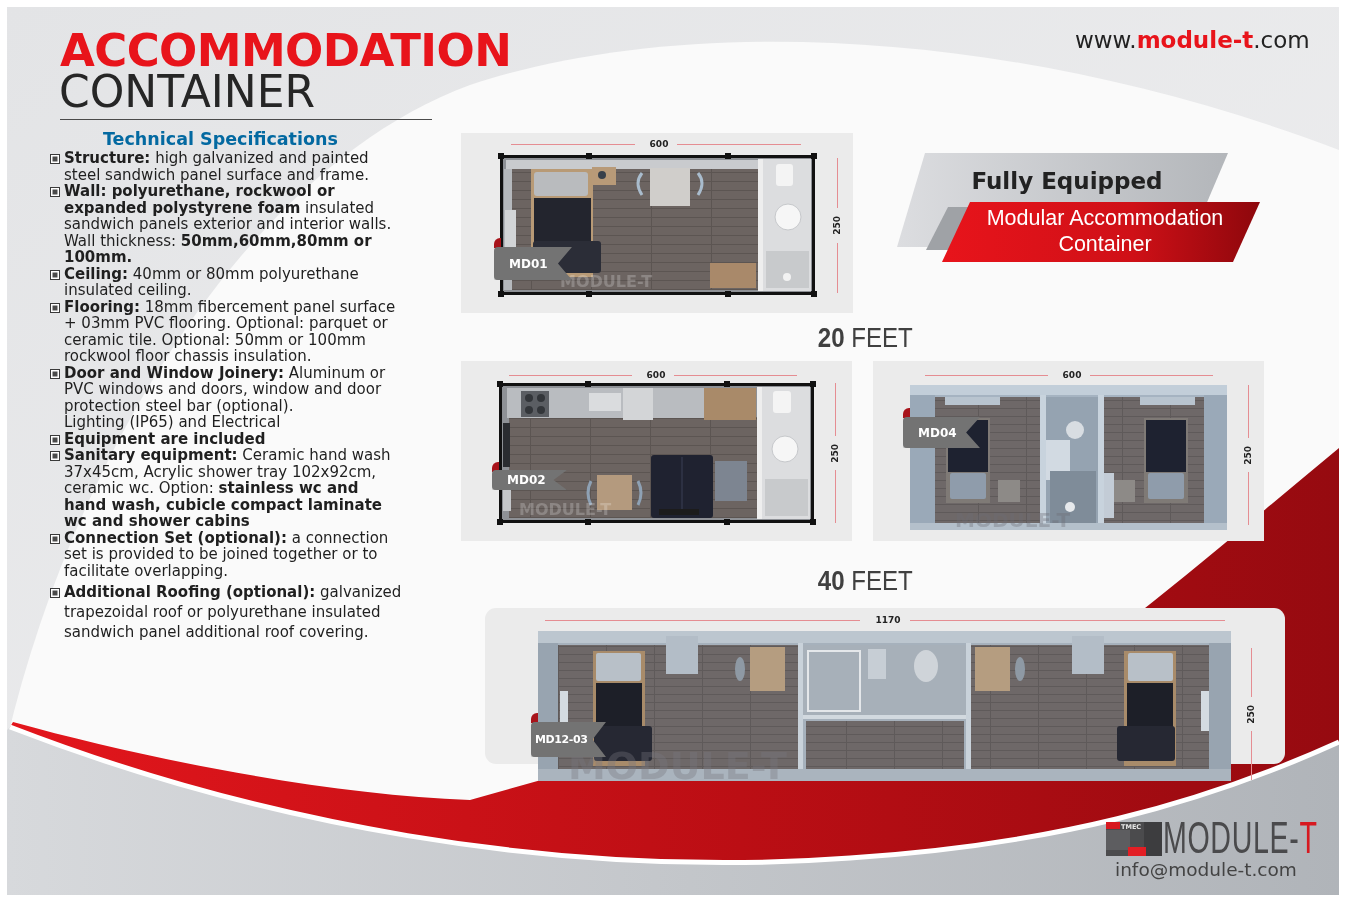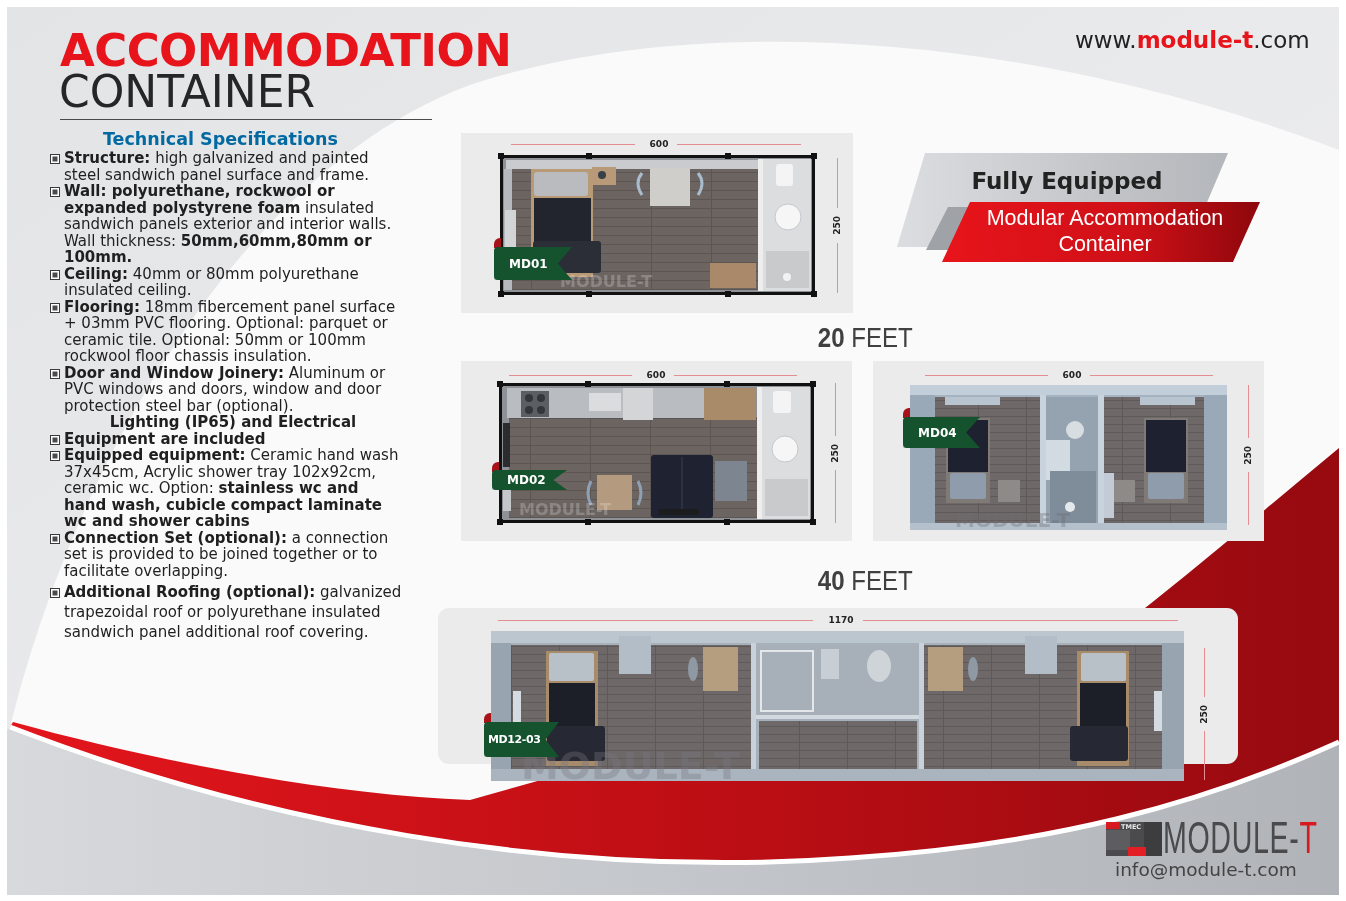--- a/index.html
+++ b/index.html
@@ -17,41 +17,41 @@
   .website .brand{color:#e8141b;font-weight:bold;}
 
   
   .spec-heading{left:64px;top:129px;font-family:"DejaVu Sans",sans-serif;font-weight:bold;font-size:17.5px;line-height:20px;color:#0369a1;white-space:nowrap;margin-left:39px;}
   .spec-list{left:50px;top:150px;width:352px;font-family:"DejaVu Sans",sans-serif;font-size:15px;line-height:16.5px;color:#1f1f1f;}
   .spec-item{position:relative;padding-left:14px;}
   .spec-item.last{line-height:20px;margin-top:3px;}
   .spec-item b{font-weight:bold;}
   .bullet{position:absolute;left:0;top:4px;width:8px;height:8px;border:1px solid #3a3a3a;background:#4a4a4a;box-shadow:inset 0 0 0 1.5px #ffffff;}
   .spec-item.last .bullet{top:6px;}
-  .spec-cont{padding-left:14px;font-weight:bold;text-align:center;}
+  .spec-cont{padding-left:14px;font-weight:normal;}
 
   
   .banner-title{left:947px;top:167px;width:240px;text-align:center;font-family:"DejaVu Sans",sans-serif;font-weight:bold;font-size:23px;line-height:28px;color:#222;white-space:nowrap;}
   .banner-sub{left:985px;top:205px;width:240px;text-align:center;font-family:"Liberation Sans",sans-serif;font-size:21.5px;line-height:26px;color:#ffffff;white-space:nowrap;}
 
   
   .feet{left:765px;width:200px;text-align:center;font-family:"Liberation Sans",sans-serif;font-size:28px;line-height:22px;color:#404040;}
   .feet .inner{display:inline-block;transform:scaleX(0.86);white-space:nowrap;}
   .feet b{font-weight:bold;}
 
   
   .card{position:absolute;background:#ebebeb;}
   .dim-top{position:absolute;display:flex;align-items:center;height:10px;}
   .dim-top .ln{flex:1;height:1px;background:#e58d92;}
   .dim-top .lbl{margin:0 9px;font-family:"DejaVu Sans",sans-serif;font-weight:bold;font-size:9px;line-height:10px;color:#222;padding-left:6px;}
   .dim-right{position:absolute;display:flex;flex-direction:column;align-items:center;width:12px;}
   .dim-right .ln{flex:1;width:1px;background:#e58d92;}
   .dim-right .lbl{writing-mode:vertical-rl;transform:rotate(180deg);margin:8px 0;font-family:"DejaVu Sans",sans-serif;font-weight:bold;font-size:9px;line-height:10px;color:#222;}
   .plan{position:absolute;overflow:visible;}
-  .ribbon{position:absolute;background:#14532d;color:#fff;font-family:"DejaVu Sans",sans-serif;font-weight:bold;font-size:12px;display:flex;align-items:center;padding-left:15px;box-sizing:border-box;clip-path:polygon(0 0,100% 0,82% 50%,100% 100%,0 100%);border-radius:4px 0 0 4px;box-shadow:0 1px 2px rgba(0,0,0,.3);}
+  .ribbon{position:absolute;background:#737373;color:#fff;font-family:"DejaVu Sans",sans-serif;font-weight:bold;font-size:12px;display:flex;align-items:center;padding-left:15px;box-sizing:border-box;clip-path:polygon(0 0,100% 0,82% 50%,100% 100%,0 100%);border-radius:4px 0 0 4px;box-shadow:0 1px 2px rgba(0,0,0,.3);}
   .ribbon.narrow{font-size:11px;letter-spacing:-0.4px;padding-left:4px;}
   .ribbon-fold{position:absolute;width:7px;height:10px;background:#a8131a;border-radius:6px 0 0 0;}
 
   
   .logo-badge{left:1106px;top:822px;}
   .logo-text{left:1163px;top:816px;font-family:"Liberation Sans",sans-serif;font-size:44px;line-height:44px;color:#4a4a4c;white-space:nowrap;transform:scaleX(0.65);transform-origin:left top;letter-spacing:1px;}
   .logo-text .accent{color:#d71920;}
   .email{left:1115px;top:859px;font-family:"DejaVu Sans",sans-serif;font-size:18.5px;line-height:22px;color:#434343;white-space:nowrap;text-decoration:none;}
 </style>
 </head>
@@ -134,21 +134,21 @@
       <span class="bullet"></span>
       <b>Door and Window Joinery:</b><span> Aluminum or PVC windows and doors, window and door protection steel bar (optional).</span>
     </div>
     <div class="spec-cont">Lighting (IP65) and Electrical</div>
     <div class="spec-item">
       <span class="bullet"></span>
       <b>Equipment are included</b>
     </div>
     <div class="spec-item">
       <span class="bullet"></span>
-      <b>Equipped equipment:</b><span> Ceramic hand wash 37x45cm, Acrylic shower tray 102x92cm, ceramic wc. Option: </span><b>stainless wc and hand wash, cubicle compact laminate wc and shower cabins</b>
+      <b>Sanitary equipment:</b><span> Ceramic hand wash 37x45cm, Acrylic shower tray 102x92cm, ceramic wc. Option: </span><b>stainless wc and hand wash, cubicle compact laminate wc and shower cabins</b>
     </div>
     <div class="spec-item">
       <span class="bullet"></span>
       <b>Connection Set (optional):</b><span> a connection set is provided to be joined together or to facilitate overlapping.</span>
     </div>
     <div class="spec-item last">
       <span class="bullet"></span>
       <b>Additional Roofing (optional):</b><span> galvanized trapezoidal roof or polyurethane insulated sandwich panel additional roof covering.</span>
     </div>
   </div>
@@ -303,21 +303,21 @@
       <text x="45" y="142" font-family="DejaVu Sans, sans-serif" font-size="20" font-weight="bold" fill="#6c6c74" opacity="0.35">MODULE-T</text>
     </svg>
     <div class="ribbon-fold" style="left:30px;top:47px;"></div>
     <div class="ribbon" style="left:30px;top:56px;width:77px;height:31px;">MD04</div>
   </div>
 
   <div class="abs feet" style="top:570px;">
     <span class="inner"><b>40</b> <span>FEET</span></span>
   </div>
 
-  <div class="card" style="left:438px;top:608px;width:800px;height:156px;border-radius:11px;">
+  <div class="card" style="left:485px;top:608px;width:800px;height:156px;border-radius:11px;">
     <div class="dim-top" style="left:60px;top:7px;width:680px;">
       <div class="ln"></div>
       <div class="lbl">1170</div>
       <div class="ln"></div>
     </div>
     <div class="dim-right" style="left:760px;top:40px;height:132px;">
       <div class="ln"></div>
       <div class="lbl">250</div>
       <div class="ln"></div>
     </div>

